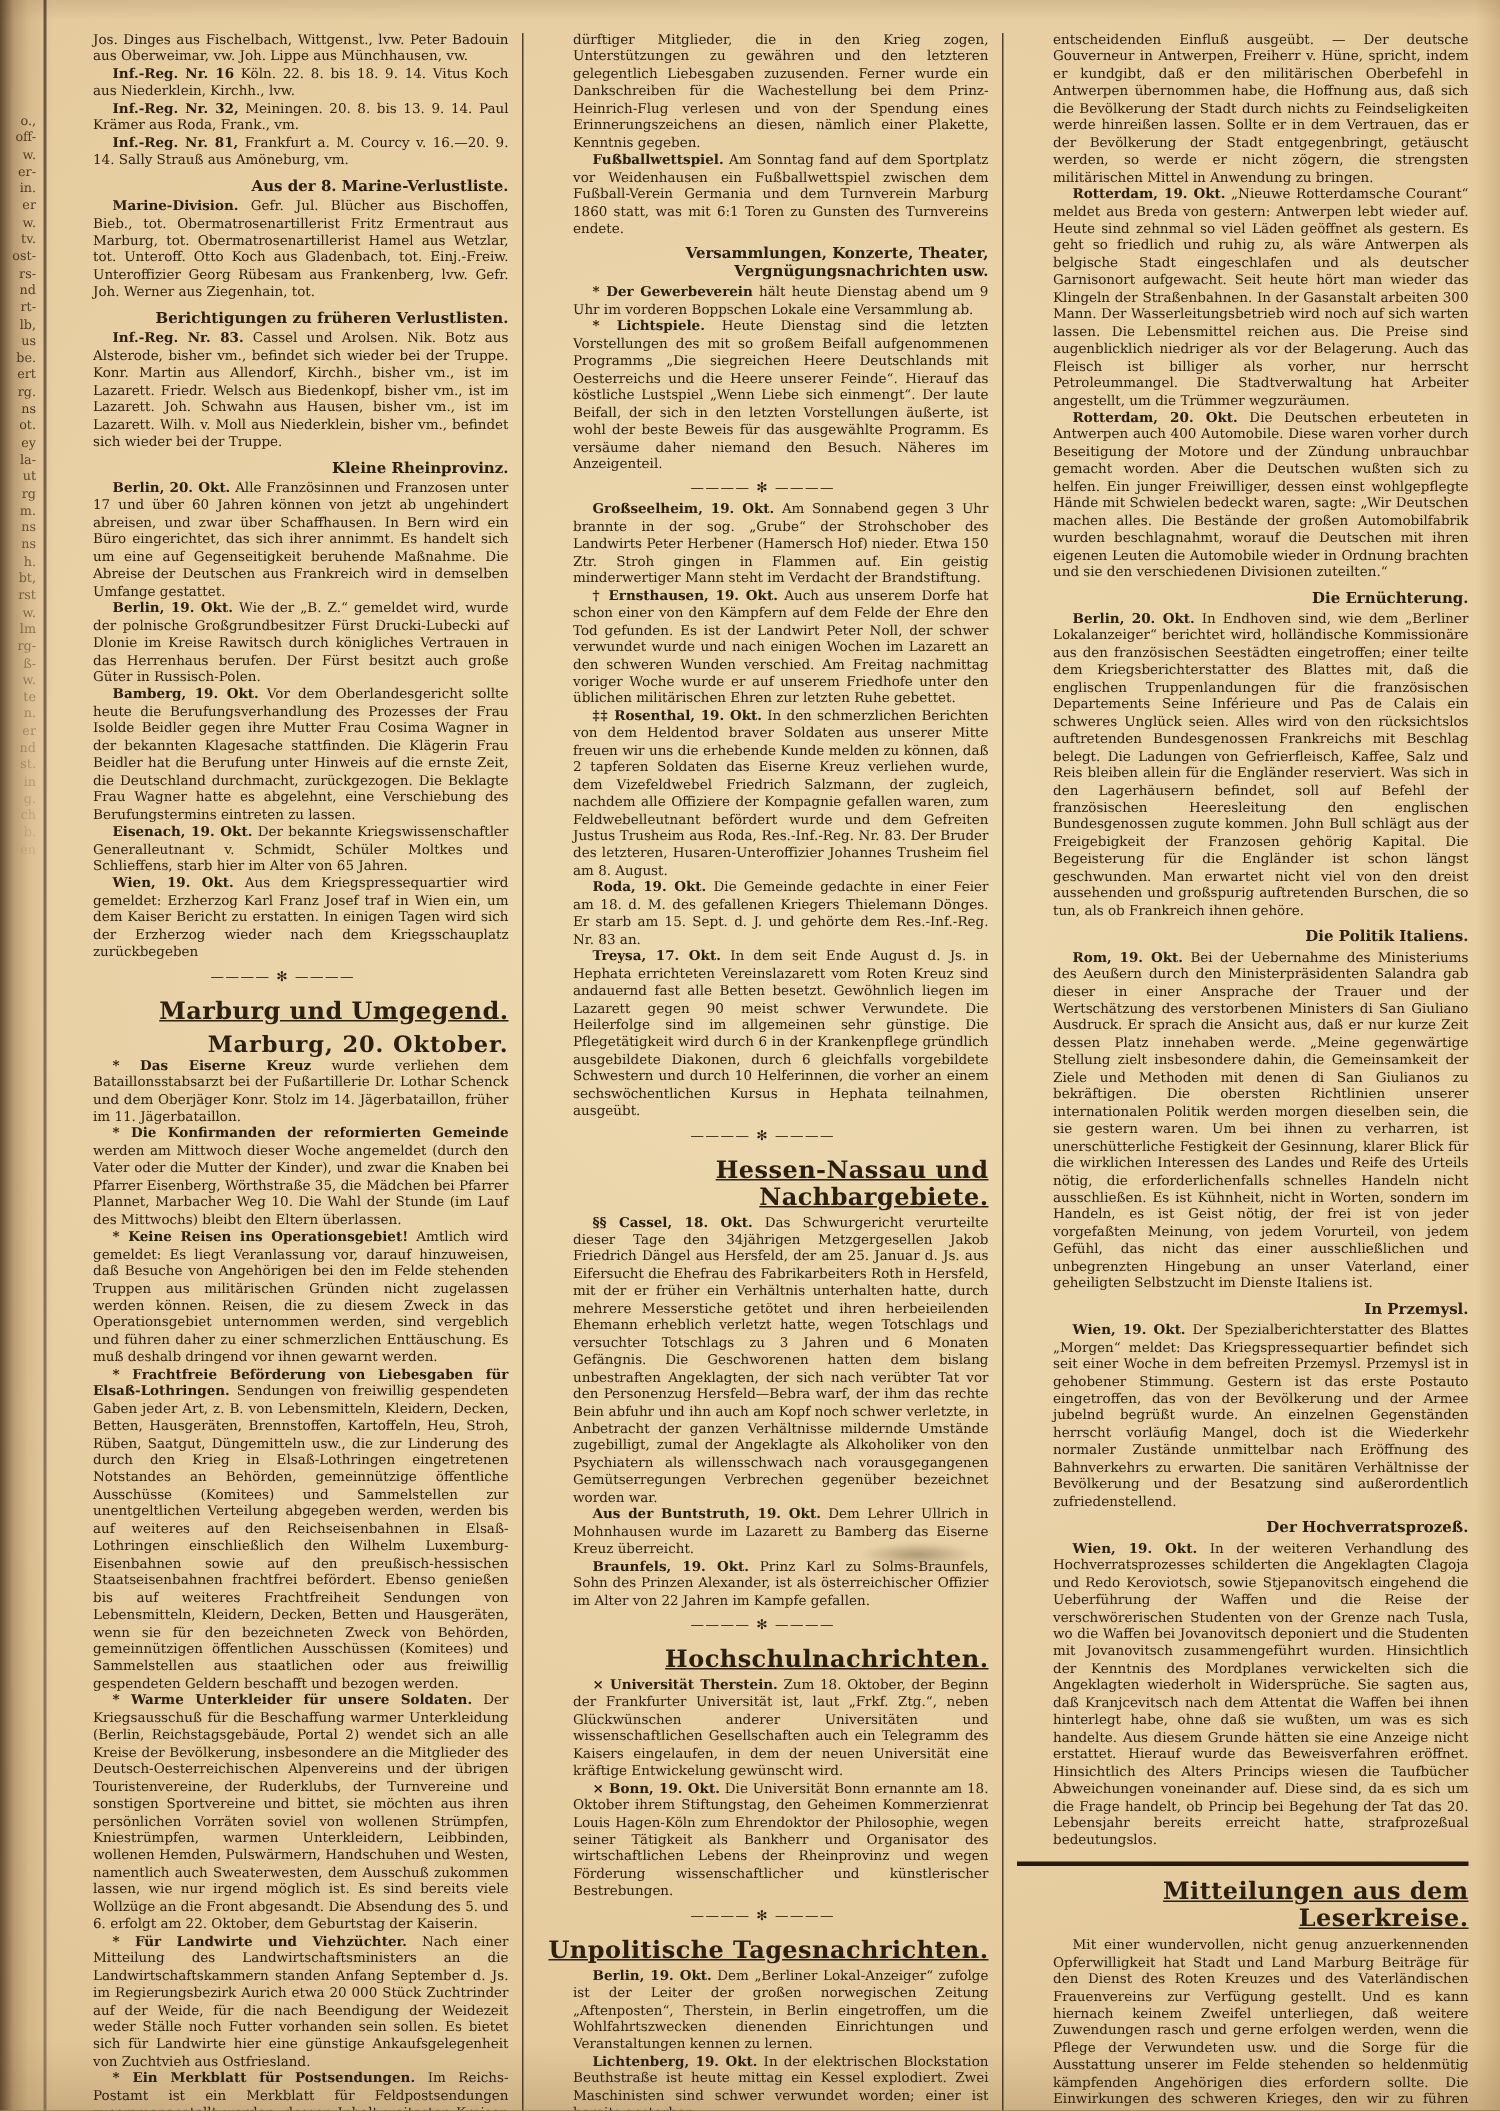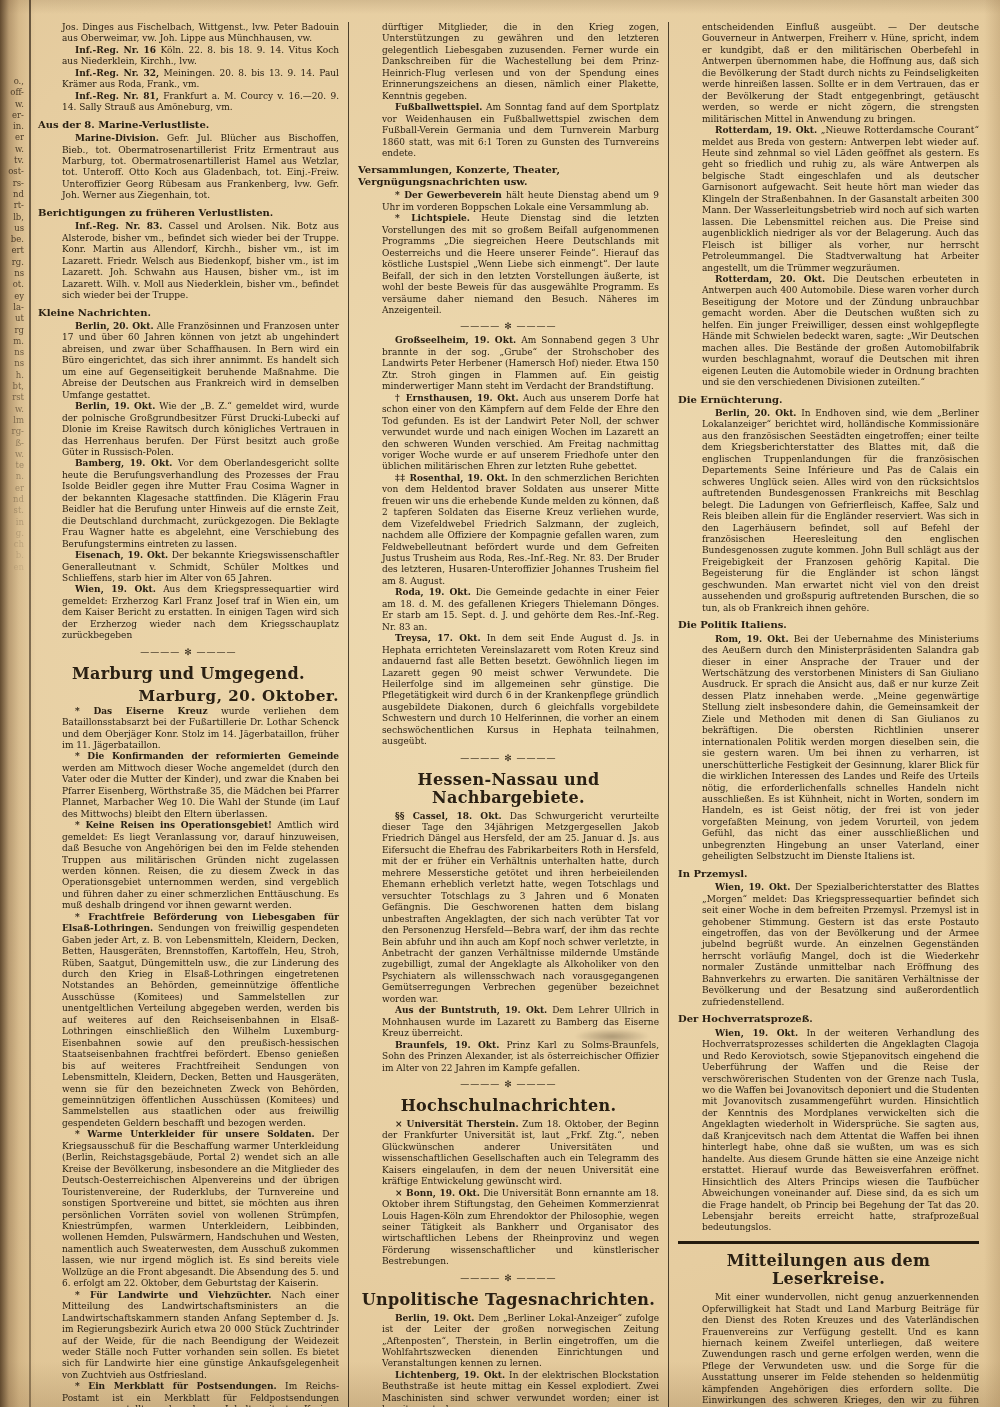--- a/index.html
+++ b/index.html
@@ -26,23 +26,23 @@
             mask-image: linear-gradient(#000 45%, rgba(0,0,0,.12)); }
   .columns { position: absolute; left: 38px; top: 22px; right: 12px; display: flex; align-items: flex-start; }
   .col { flex: 1 1 0; padding: 0 9px; min-width: 0; }
   .col:first-child { padding-left: 0; }
   .col + .col { border-left: 1.6px solid rgba(38,27,14,.8); }
   p, .h1, .h2, .dl, .orn { margin: 0; }
   .p, .pn, .hang, .ctr { font-size: 9px; line-height: 11.45px; text-align: justify; margin-left: 24px; }
   .p { text-indent: 13px; }
   .pn { text-indent: 0; }
   .lead { font-weight: bold; }
-  .h1 { font-size: 16px; line-height: 1.12; font-weight: bold; text-align: center;
-        margin: 8px 0 4px; letter-spacing: .3px; }
-  .h2 { font-size: 10px; line-height: 1.15; font-weight: bold; text-align: left; margin: 5px 0 3px; }
+  .h1 { font-size: 16px; line-height: 1.12; font-weight: bold; text-align: right;
+        margin: 8px 0 4px; letter-spacing: .3px; text-decoration: underline; }
+  .h2 { font-size: 10px; line-height: 1.15; font-weight: bold; text-align: right; margin: 5px 0 3px; }
   .dl { font-size: 15px; font-weight: bold; text-align: right; margin: 1px 0; letter-spacing: .6px; }
   .orn { text-align: center; font-size: 9px; line-height: 10px; margin: 5px 0 4px; letter-spacing: 1px; }
   .bar { height: 3.5px; background: #241b0e; margin: 7px 0 5px; }
   .smudge { position: absolute; left: 566px; top: 1028px; width: 92px; height: 17px;
     background: radial-gradient(55% 62% at 50% 50%, rgba(72,56,36,.38), rgba(0,0,0,0) 75%);
     filter: blur(1px); }
 </style>
 </head>
 <body>
 
@@ -97,21 +97,21 @@
   <div class="columns" id="columns">
       <div class="col">
         <p class="pn">Jos. Dinges aus Fischelbach, Wittgenst., lvw. Peter Badouin aus Oberweimar, vw. Joh. Lippe aus Münchhausen, vw.</p>
         <p class="p"><b class="lead">Inf.-Reg. Nr. 16</b> <span>Köln. 22. 8. bis 18. 9. 14. Vitus Koch aus Niederklein, Kirchh., lvw.</span></p>
         <p class="p"><b class="lead">Inf.-Reg. Nr. 32,</b> <span>Meiningen. 20. 8. bis 13. 9. 14. Paul Krämer aus Roda, Frank., vm.</span></p>
         <p class="p"><b class="lead">Inf.-Reg. Nr. 81,</b> <span>Frankfurt a. M. Courcy v. 16.—20. 9. 14. Sally Strauß aus Amöneburg, vm.</span></p>
         <div class="h2">Aus der 8. Marine-Verlustliste.</div>
         <p class="p"><b class="lead">Marine-Division.</b> <span>Gefr. Jul. Blücher aus Bischoffen, Bieb., tot. Obermatrosenartillerist Fritz Ermentraut aus Marburg, tot. Obermatrosenartillerist Hamel aus Wetzlar, tot. Unteroff. Otto Koch aus Gladenbach, tot. Einj.-Freiw. Unteroffizier Georg Rübesam aus Frankenberg, lvw. Gefr. Joh. Werner aus Ziegenhain, tot.</span></p>
         <div class="h2">Berichtigungen zu früheren Verlustlisten.</div>
         <p class="p"><b class="lead">Inf.-Reg. Nr. 83.</b> <span>Cassel und Arolsen. Nik. Botz aus Alsterode, bisher vm., befindet sich wieder bei der Truppe. Konr. Martin aus Allendorf, Kirchh., bisher vm., ist im Lazarett. Friedr. Welsch aus Biedenkopf, bisher vm., ist im Lazarett. Joh. Schwahn aus Hausen, bisher vm., ist im Lazarett. Wilh. v. Moll aus Niederklein, bisher vm., befindet sich wieder bei der Truppe.</span></p>
-        <div class="h2">Kleine Nachrichten.</div>
+        <div class="h2">Kleine Rheinprovinz.</div>
         <p class="p"><b class="lead">Berlin, 20. Okt.</b> <span>Alle Französinnen und Franzosen unter 17 und über 60 Jahren können von jetzt ab ungehindert abreisen, und zwar über Schaffhausen. In Bern wird ein Büro eingerichtet, das sich ihrer annimmt. Es handelt sich um eine auf Gegenseitigkeit beruhende Maßnahme. Die Abreise der Deutschen aus Frankreich wird in demselben Umfange gestattet.</span></p>
         <p class="p"><b class="lead">Berlin, 19. Okt.</b> <span>Wie der „B. Z.“ gemeldet wird, wurde der polnische Großgrundbesitzer Fürst Drucki-Lubecki auf Dlonie im Kreise Rawitsch durch königliches Vertrauen in das Herrenhaus berufen. Der Fürst besitzt auch große Güter in Russisch-Polen.</span></p>
         <p class="p"><b class="lead">Bamberg, 19. Okt.</b> <span>Vor dem Oberlandesgericht sollte heute die Berufungsverhandlung des Prozesses der Frau Isolde Beidler gegen ihre Mutter Frau Cosima Wagner in der bekannten Klagesache stattfinden. Die Klägerin Frau Beidler hat die Berufung unter Hinweis auf die ernste Zeit, die Deutschland durchmacht, zurückgezogen. Die Beklagte Frau Wagner hatte es abgelehnt, eine Verschiebung des Berufungstermins eintreten zu lassen.</span></p>
         <p class="p"><b class="lead">Eisenach, 19. Okt.</b> <span>Der bekannte Kriegswissenschaftler Generalleutnant v. Schmidt, Schüler Moltkes und Schlieffens, starb hier im Alter von 65 Jahren.</span></p>
         <p class="p"><b class="lead">Wien, 19. Okt.</b> <span>Aus dem Kriegspressequartier wird gemeldet: Erzherzog Karl Franz Josef traf in Wien ein, um dem Kaiser Bericht zu erstatten. In einigen Tagen wird sich der Erzherzog wieder nach dem Kriegsschauplatz zurückbegeben</span></p>
         <div class="orn">———— ✻ ————</div>
         <div class="h1">Marburg und Umgegend.</div>
         <div class="dl">Marburg, 20. Oktober.</div>
         <p class="p"><b class="lead">* Das Eiserne Kreuz</b> <span>wurde verliehen dem Bataillonsstabsarzt bei der Fußartillerie Dr. Lothar Schenck und dem Oberjäger Konr. Stolz im 14. Jägerbataillon, früher im 11. Jägerbataillon.</span></p>
         <p class="p"><b class="lead">* Die Konfirmanden der reformierten Gemeinde</b> <span>werden am Mittwoch dieser Woche angemeldet (durch den Vater oder die Mutter der Kinder), und zwar die Knaben bei Pfarrer Eisenberg, Wörthstraße 35, die Mädchen bei Pfarrer Plannet, Marbacher Weg 10. Die Wahl der Stunde (im Lauf des Mittwochs) bleibt den Eltern überlassen.</span></p>

